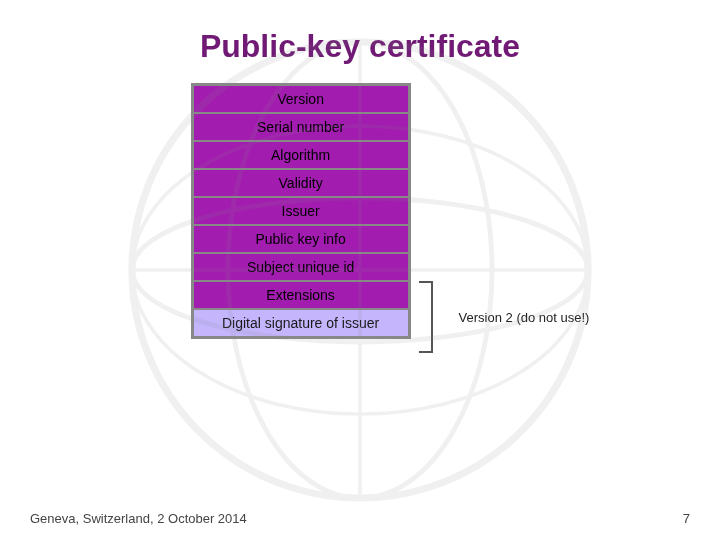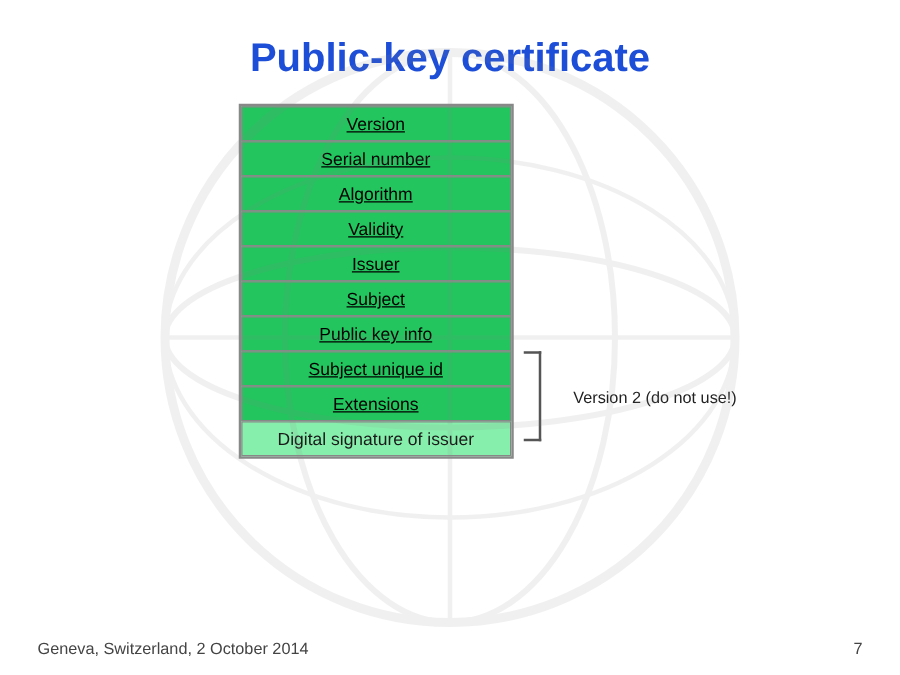--- a/index.html
+++ b/index.html
@@ -21,21 +21,21 @@
       width: 480px;
       height: 480px;
       opacity: 0.12;
       pointer-events: none;
     }
 
     .page-title {
       text-align: center;
       font-size: 32px;
       font-weight: bold;
-      color: #1d4ed8;
+      color: #701a75;
       padding-top: 28px;
       padding-bottom: 18px;
     }
 
     .content-area {
       display: flex;
       flex-direction: row;
       justify-content: center;
       align-items: flex-start;
       padding-left: 60px;
@@ -51,26 +51,25 @@
 
     .cert-row {
       border: 1.5px solid #888;
       padding: 5px 10px;
       text-align: center;
       font-size: 14px;
       font-family: Arial, sans-serif;
     }
 
     .cert-row.green {
-      background-color: #22c55e;
-      text-decoration: underline;
+      background-color: #a21caf;
     }
 
     .cert-row.orange {
-      background-color: #86efac;
+      background-color: #c4b5fd;
       color: #1a1a1a;
     }
 
     .annotations-area {
       display: flex;
       flex-direction: column;
       margin-left: 8px;
       justify-content: flex-end;
       padding-top: 198px;
     }
@@ -151,21 +150,20 @@
 <h1 class="page-title">Public-key certificate</h1>
 
 <div class="content-area">
   <div class="cert-container">
 
   <div class="cert-row green">Version</div>
       <div class="cert-row green">Serial number</div>
       <div class="cert-row green">Algorithm</div>
       <div class="cert-row green">Validity</div>
       <div class="cert-row green">Issuer</div>
-      <div class="cert-row green">Subject</div>
       <div class="cert-row green">Public key info</div>
       <div class="cert-row green">Subject unique id</div>
       <div class="cert-row green">Extensions</div>
       <div class="cert-row orange">Digital signature of issuer</div>
     </div>
 
   <div class="annotations-area">
 
     <div class="bracket-group">
       <div class="bracket"></div>

